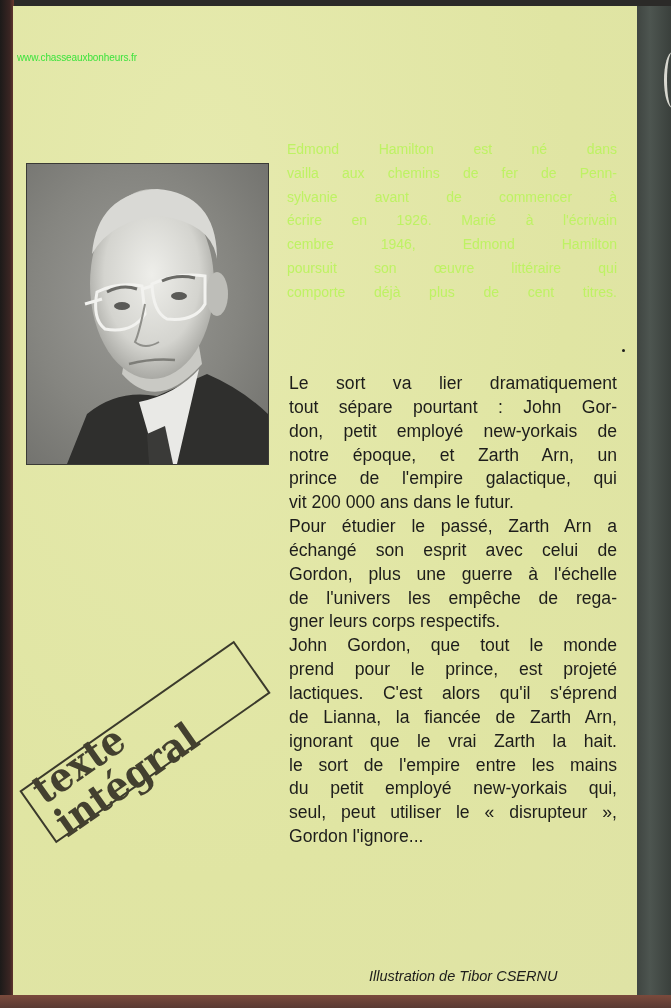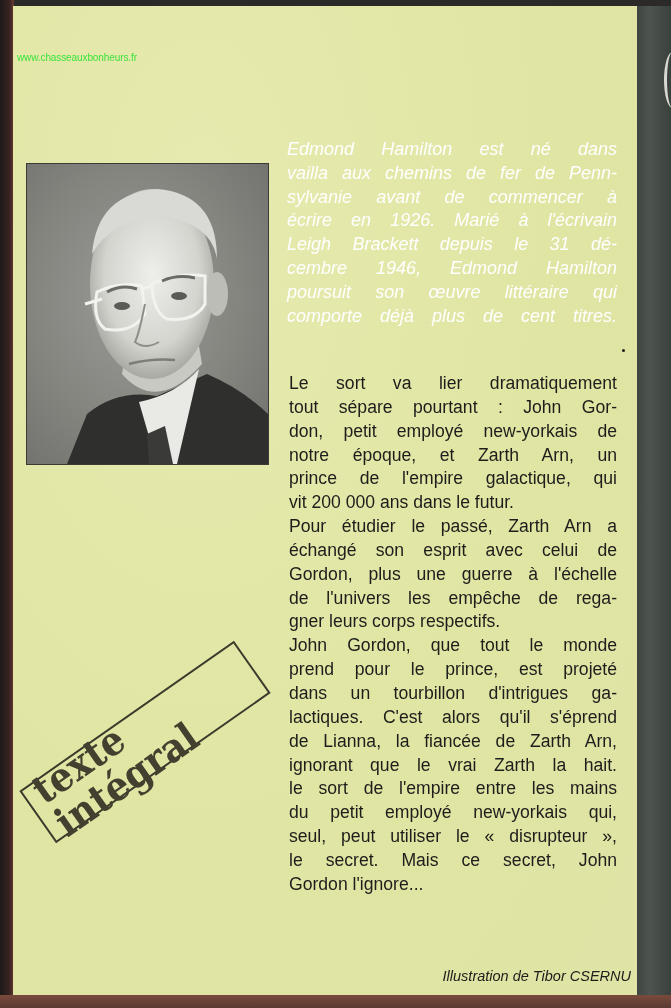--- a/index.html
+++ b/index.html
@@ -34,22 +34,22 @@
     font-size: 10px; color: #3de33d; letter-spacing: -0.1px;
   }
   .photo {
     position: absolute; left: 26px; top: 163px; width: 241px; height: 300px;
     border: 1px solid #3a3a36; overflow: hidden;
     background: radial-gradient(ellipse at 45% 45%, #9a9a96 0%, #858580 55%, #6f6f6b 100%);
   }
   .photo svg { display: block; }
   .bio {
     position: absolute; left: 287px; top: 138px; width: 330px;
-    font-style: italic; font-size: 18px; line-height: 23.8px;
-    color: #ffffff; text-align: justify; word-spacing: 2px;
+    font-size: 14px; line-height: 23.8px;
+    color: #bef264; text-align: justify; word-spacing: 2px;
   }
   .bio .line { display: block; text-align: justify; text-align-last: justify; white-space: nowrap; }
   .dot-mark {
     position: absolute; left: 622px; top: 349px; width: 3px; height: 3px;
     background: #1d1d1b; border-radius: 50%;
   }
   .synopsis {
     position: absolute; left: 289px; top: 372px; width: 328px;
     font-size: 17.6px; line-height: 23.85px; color: #1d1d1b;
   }
@@ -61,21 +61,21 @@
     border: 2px solid #3b3a2c; box-sizing: border-box;
     display: flex; align-items: center; justify-content: center;
   }
   .stamp-text {
     font-family: "DejaVu Serif", serif; font-weight: bold;
     font-size: 40px; color: #43402f; letter-spacing: 0px; line-height: 1;
     transform: scaleX(0.92);
   }
   .credit {
     position: absolute; left: 369px; top: 968px; width: 262px;
-    font-style: italic; font-size: 14.5px; color: #1d1d1b; white-space: nowrap; text-align: right;
+    font-style: italic; font-size: 14.5px; color: #1d1d1b; white-space: nowrap;
   }
 </style>
 </head>
 <body>
 
 <div class="left-edge"></div>
 <div class="spine"></div>
 <div class="spine-curve"></div>
 
 <div class="cover"></div>
@@ -120,49 +120,46 @@
 
     <path d="M102 200 Q125 194 148 196" stroke="#7d7d78" stroke-width="2.5" fill="none"></path>
   </svg>
 </div>
 
 <div class="bio">
   <span class="line">Edmond Hamilton est né dans</span>
   <span class="line">vailla aux chemins de fer de Penn-</span>
   <span class="line">sylvanie avant de commencer à</span>
   <span class="line">écrire en 1926. Marié à l'écrivain</span>
-  <span class="line">Leigh Brackett depuis le 31 dé-</span>
   <span class="line">cembre 1946, Edmond Hamilton</span>
   <span class="line">poursuit son œuvre littéraire qui</span>
   <span class="line">comporte déjà plus de cent titres.</span>
 </div>
 <div class="dot-mark"></div>
 
 <div class="synopsis">
   <span class="line">Le sort va lier dramatiquement</span>
   <span class="line">tout sépare pourtant : John Gor-</span>
   <span class="line">don, petit employé new-yorkais de</span>
   <span class="line">notre époque, et Zarth Arn, un</span>
   <span class="line">prince de l'empire galactique, qui</span>
   <span class="line last">vit 200 000 ans dans le futur.</span>
   <span class="line">Pour étudier le passé, Zarth Arn a</span>
   <span class="line">échangé son esprit avec celui de</span>
   <span class="line">Gordon, plus une guerre à l'échelle</span>
   <span class="line">de l'univers les empêche de rega-</span>
   <span class="line last">gner leurs corps respectifs.</span>
   <span class="line">John Gordon, que tout le monde</span>
   <span class="line">prend pour le prince, est projeté</span>
-  <span class="line">dans un tourbillon d'intrigues ga-</span>
   <span class="line">lactiques. C'est alors qu'il s'éprend</span>
   <span class="line">de Lianna, la fiancée de Zarth Arn,</span>
   <span class="line">ignorant que le vrai Zarth la hait.</span>
   <span class="line">le sort de l'empire entre les mains</span>
   <span class="line">du petit employé new-yorkais qui,</span>
   <span class="line">seul, peut utiliser le « disrupteur »,</span>
-  <span class="line">le secret. Mais ce secret, John</span>
   <span class="line last">Gordon l'ignore...</span>
 </div>
 
 <div class="stamp">
   <span class="stamp-text">texte intégral</span>
 </div>
 
 <div class="credit">Illustration de Tibor CSERNU</div>
 
 <div class="bottom-edge"></div>

